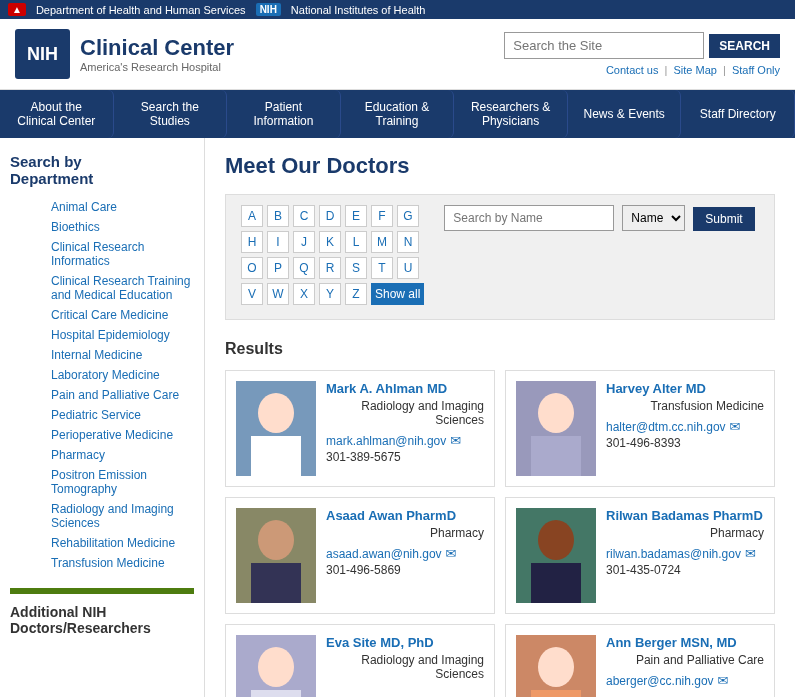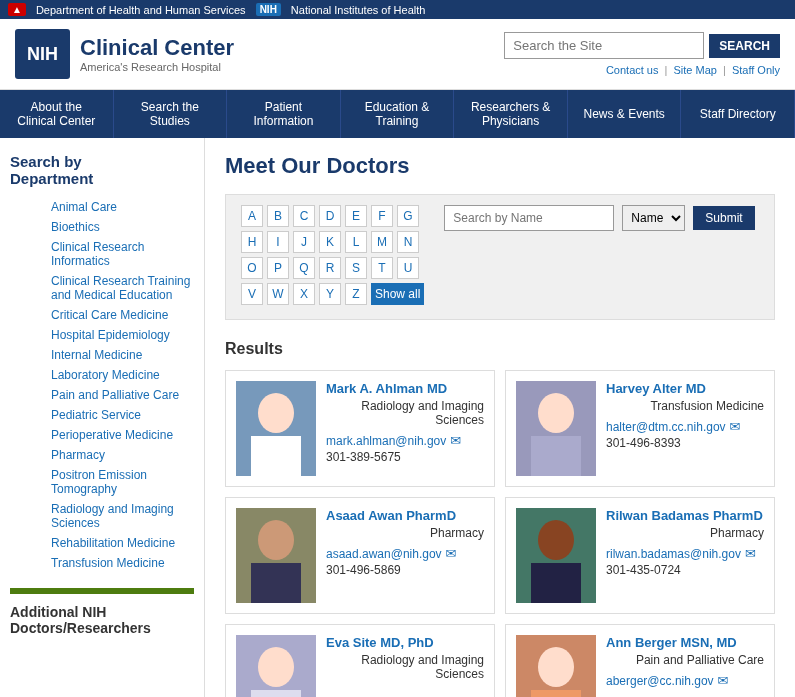--- a/index.html
+++ b/index.html
@@ -110,20 +110,21 @@
       color: white;
       font-size: 12px;
       padding: 10px 15px;
       text-align: center;
       cursor: pointer;
       border-right: 1px solid #2a4a8b;
       flex: 1;
       display: flex;
       align-items: center;
       justify-content: center;
+      border-radius: 6px;
     }
 
     
     .content-wrapper {
       display: flex;
       background: #f5f5f5;
     }
 
     
     .sidebar {
@@ -197,21 +198,21 @@
     .show-all-btn {
       background: #1a6eb5;
       color: white;
       border: none;
       padding: 4px 4px;
       font-size: 12px;
       cursor: pointer;
     }
     .search-row {
       display: flex;
-      align-items: center;
+      align-items: flex-end;
       gap: 8px;
       justify-content: flex-end;
     }
     .search-row input {
       border: 1px solid #999;
       padding: 5px 8px;
       font-size: 12px;
       width: 170px;
     }
     .search-row select {

